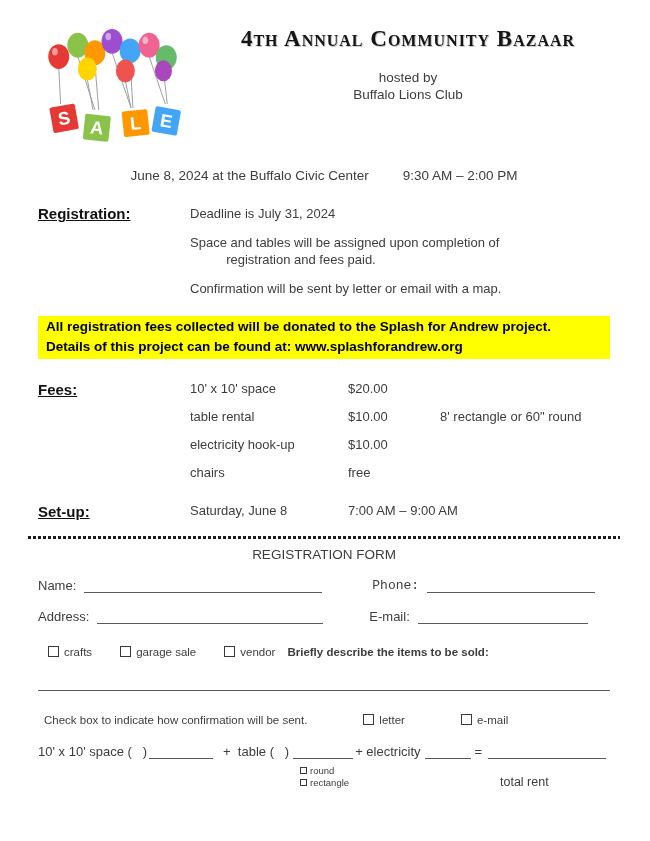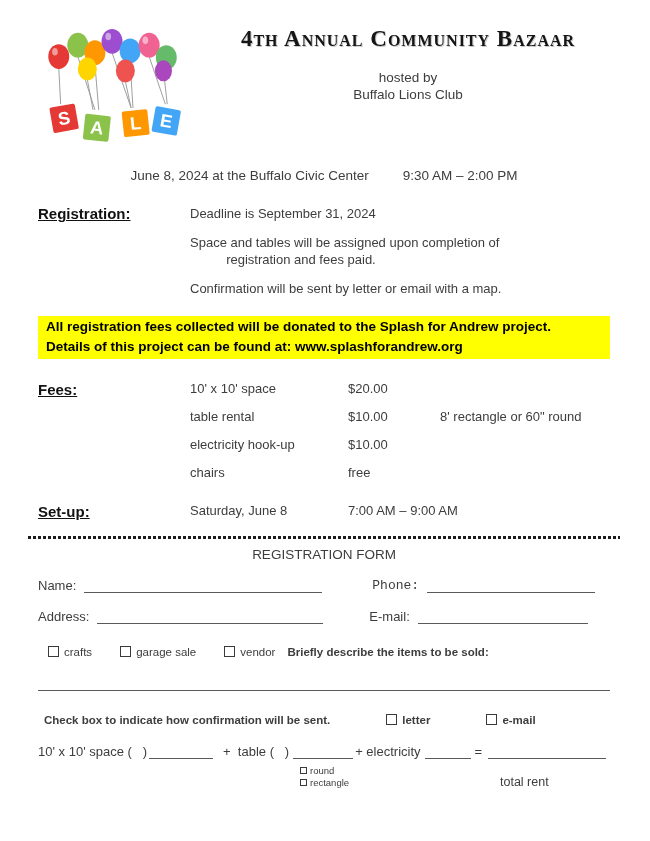--- a/index.html
+++ b/index.html
@@ -45,21 +45,21 @@
   .blank { display:inline-block; border-bottom:1px solid #5a5a5a; height:15px; vertical-align:baseline; }
   .lbl { white-space:pre; }
 
   .checkbox { display:inline-block; width:11px; height:11px; border:1.4px solid #3a3a3a;
     background:#fff; vertical-align:middle; margin-right:5px; }
   .checkbox.small { width:7px; height:7px; border-width:1px; margin-right:3px; }
   .cat-row { display:flex; align-items:center; margin-top:22px; font-size:11.5px; }
   .cat-item { display:flex; align-items:center; margin-right:28px; }
   .describe-lbl { font-weight:600; font-size:11.5px; margin-left:4px; }
   .describe-line { margin-top:18px; }
-  .conf-row { display:flex; align-items:center; margin-top:20px; font-size:11.5px; font-weight:700; }
+  .conf-row { display:flex; align-items:center; margin-top:20px; font-size:11.5px; font-weight:400; }
 
   .pricing { position:relative; margin-top:18px; height:56px; font-size:13px; }
   .pricing .line1 { display:flex; align-items:flex-end; }
   .shape-opts { position:absolute; left:262px; top:21px; font-size:9.5px; font-weight:400; }
   .shape-opt { display:flex; align-items:center; margin-bottom:1px; }
   .total-lbl { position:absolute; left:462px; top:31px; font-size:12.5px; }
 </style>
 </head>
 <body>
 
@@ -126,21 +126,21 @@
   </div>
 
   <div class="event-line">
     <span>June 8, 2024 at the Buffalo Civic Center</span>
     <span>9:30 AM – 2:00 PM</span>
   </div>
 
   <div class="section">
     <div class="section-label">Registration:</div>
     <div>
-      <div class="reg-item">Deadline is September 31, 2024</div>
+      <div class="reg-item">Deadline is July 31, 2024</div>
       <div class="reg-item">Space and tables will be assigned upon completion of
           registration and fees paid.</div>
       <div class="reg-item">Confirmation will be sent by letter or email with a map.</div>
     </div>
   </div>
 
   <div class="notice">
     <div>All registration fees collected will be donated to the Splash for Andrew project.</div>
     <div>Details of this project can be found at:  www.splashforandrew.org</div>
   </div>

